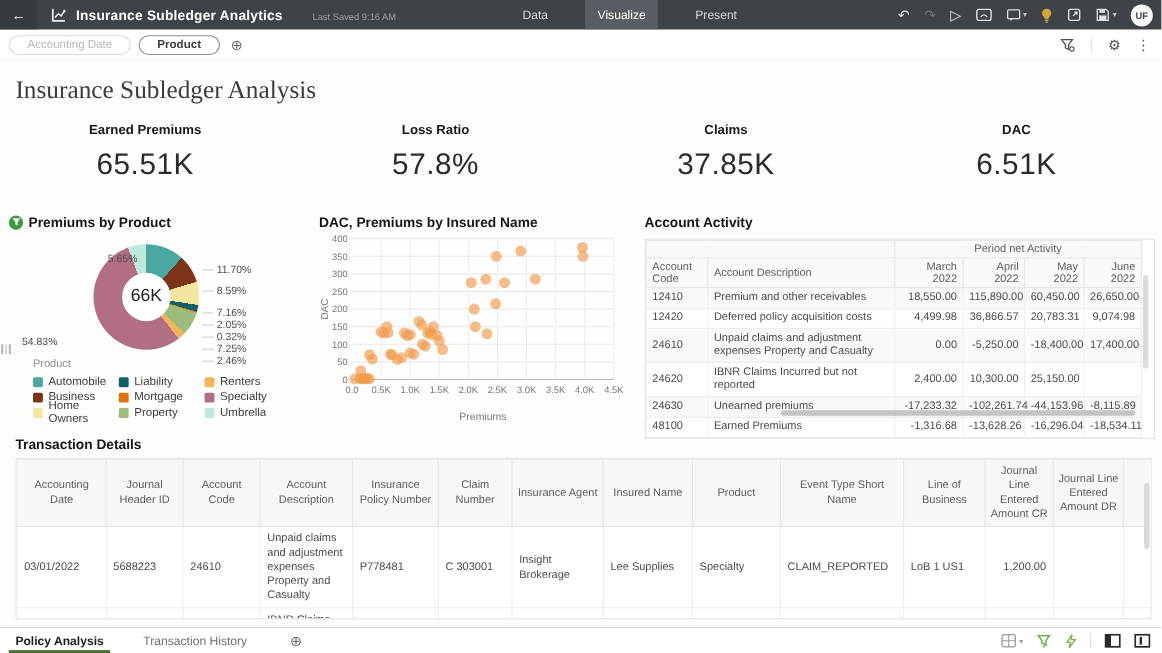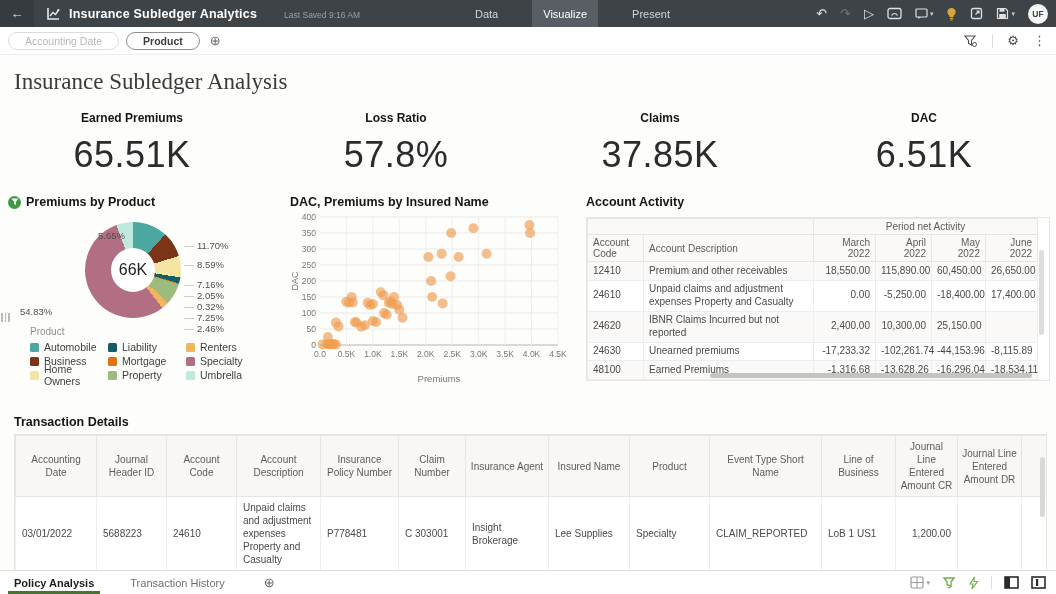--- a/index.html
+++ b/index.html
@@ -38,21 +38,21 @@
   
   .canvas { position:relative; width:1056px; height:515px; background:#fdfdfc; }
   .page-title { position:absolute; left:14px; top:14px; font-family:"Liberation Serif", serif;
     font-size:23px; color:#3b3b3b; }
   .resize-handle { position:absolute; left:1px; top:258px; display:flex; gap:2px; cursor:col-resize; }
   .resize-handle i { display:block; width:1.5px; height:9px; background:#b9b9b9; }
 
   .kpi-row { position:absolute; left:0; top:56px; width:1056px; display:grid; grid-template-columns:repeat(4,1fr); }
   .kpi { text-align:center; cursor:pointer; }
   .kpi .k-label { font-size:12px; font-weight:bold; color:#161616; }
-  .kpi .k-value { font-size:36px; font-weight:300; color:#2b2b2b; margin-top:9px; letter-spacing:.5px; }
+  .kpi .k-value { font-size:27px; font-weight:300; color:#2b2b2b; margin-top:9px; letter-spacing:.5px; }
 
   .panel-title { font-size:12.5px; font-weight:bold; color:#151515; }
 
   
   .donut-panel { position:absolute; left:8px; top:140px; width:278px; height:205px; }
   .donut-head { display:flex; align-items:center; gap:5px; }
   .filter-badge { width:13px; height:13px; border-radius:50%; background:#3e9b44; display:flex;
     align-items:center; justify-content:center; }
   .donut-wrap { position:absolute; left:0; top:14px; width:278px; height:115px; }
   .donut { position:absolute; left:77px; top:13px; width:96px; height:96px; border-radius:50%; cursor:pointer; }
@@ -77,21 +77,21 @@
   .acct-tbl { width:450px; font-size:10px; color:#4a4a4a; }
   .acct-tbl th { font-weight:normal; color:#5c5c5c; background:#faf9f7; border:1px solid #e7e5e2; padding:2px 5px; }
   .acct-tbl td { border:1px solid #eeedeb; padding:2.5px 5px; line-height:1.25; }
   .acct-tbl td.num, .acct-tbl th.num { text-align:right; }
   .acct-tbl tbody tr:nth-child(odd) { background:#faf9f7; }
   .acct-tbl tbody tr { cursor:pointer; }
   .hscroll { position:absolute; left:124px; top:178px; width:322px; height:5px; border-radius:3px; background:#c4c4c4; cursor:pointer; }
   .vscroll { position:absolute; left:453px; top:55px; width:5px; height:85px; border-radius:3px; background:#dcdcdc; cursor:pointer; }
 
   
-  .trans-panel { position:absolute; left:14px; top:360px; width:1034px; height:167px; }
+  .trans-panel { position:absolute; left:14px; top:342px; width:1034px; height:167px; }
   .trans-tbl-wrap { position:absolute; left:0; top:19px; width:1033px; height:147px; overflow:hidden;
     border:1px solid #e7e5e2; background:#fff; }
   .trans-tbl { width:1032px; font-size:10px; color:#4a4a4a; }
   .trans-tbl th { font-weight:normal; color:#5c5c5c; background:#f8f7f5; border:1px solid #e7e5e2;
     padding:4px 4px; text-align:center; line-height:1.3; height:38px; }
   .trans-tbl td { border:1px solid #eeedeb; padding:4px 6px; vertical-align:middle; line-height:1.3; }
   .trans-tbl td.num { text-align:right; }
   .trans-tbl tbody tr { cursor:pointer; }
   .tvscroll { position:absolute; left:1026px; top:42px; width:5px; height:60px; border-radius:3px; background:#d8d8d8; cursor:pointer; }
 
@@ -402,20 +402,28 @@
           <tbody>
             <tr>
               <td>12410</td>
               <td>Premium and other receivables</td>
               <td class="num">18,550.00</td>
               <td class="num">115,890.00</td>
               <td class="num">60,450.00</td>
               <td class="num">26,650.00</td>
             </tr>
             <tr>
+              <td>12420</td>
+              <td>Deferred policy acquisition costs</td>
+              <td class="num">4,499.98</td>
+              <td class="num">36,866.57</td>
+              <td class="num">20,783.31</td>
+              <td class="num">9,074.98</td>
+            </tr>
+            <tr>
               <td>24610</td>
               <td>Unpaid claims and adjustment expenses Property and Casualty</td>
               <td class="num">0.00</td>
               <td class="num">-5,250.00</td>
               <td class="num">-18,400.00</td>
               <td class="num">17,400.00</td>
             </tr>
             <tr>
               <td>24620</td>
               <td>IBNR Claims Incurred but not reported</td>

